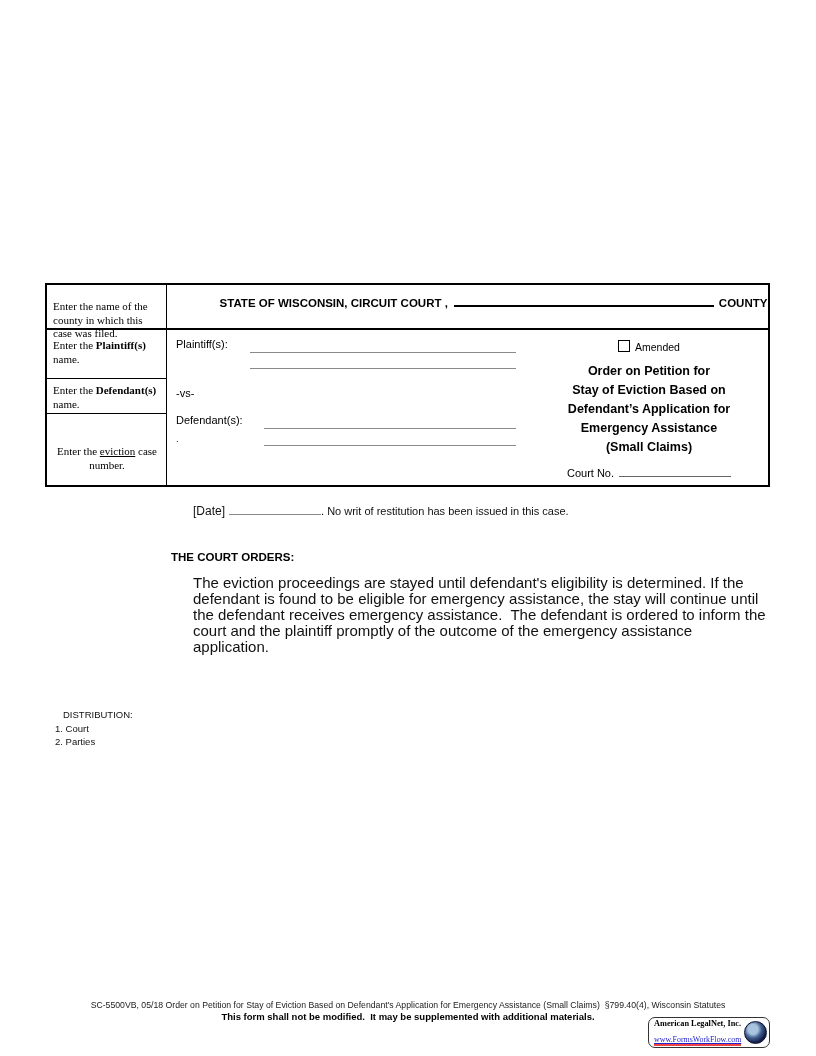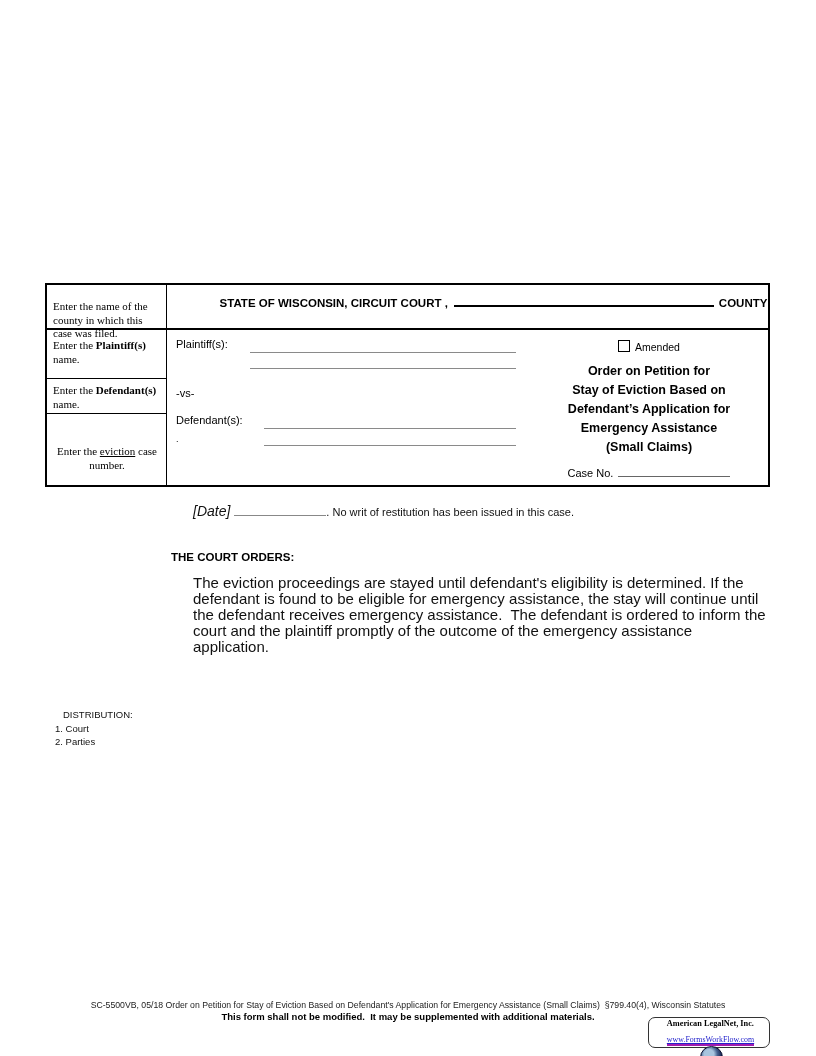--- a/index.html
+++ b/index.html
@@ -37,39 +37,39 @@
   .title-col{position:absolute;left:368px;right:6px;top:0;text-align:center;}
   .amended-row{position:absolute;left:0;right:0;top:10px;font-size:10.5px;color:#000;}
   .checkbox{display:inline-block;width:10px;height:10px;border:1.5px solid #000;vertical-align:-1px;margin-right:5px;background:#fff;}
   .form-title{position:absolute;left:0;right:0;top:32px;font-size:12.5px;font-weight:bold;line-height:19px;
     white-space:pre-line;color:#000;}
   .caseno-row{position:absolute;left:0;right:0;top:134px;font-size:11px;color:#000;}
   .caseno-blank{display:inline-block;width:112px;height:12px;border-bottom:1px solid #666;margin-left:5px;}
 
   
   .petition{position:absolute;left:193px;top:503px;width:590px;font-size:11px;line-height:16px;color:#111;}
-  .date-label{font-size:14px;font-style:italic;}
+  .date-label{font-size:12px;}
   .date-blank{display:inline-block;width:92px;height:10px;border-bottom:1px solid #888;margin-left:4px;}
   .orders-heading{position:absolute;left:171px;top:551px;font-size:11.5px;font-weight:bold;color:#000;}
   .orders-para{position:absolute;left:193px;top:575px;width:578px;font-size:15px;line-height:16px;color:#111;white-space:pre-wrap;}
 
   
   .distribution{position:absolute;left:55px;top:708px;font-size:9.5px;line-height:13.5px;color:#111;}
   .dist-heading{margin-left:8px;}
 
   
   .footer-id{position:absolute;left:0;right:0;top:1000px;text-align:center;font-size:8.7px;color:#222;white-space:pre;}
   .footer-notice{position:absolute;left:0;right:0;top:1011px;text-align:center;font-size:9.5px;font-weight:bold;color:#000;white-space:pre;}
 
   .aln-badge{position:absolute;left:648px;top:1017px;width:122px;height:31px;border:1px solid #333;border-radius:7px;
-    background:#fff;box-sizing:border-box;display:flex;align-items:center;padding:1px 2px 1px 5px;flex-direction:column;}
+    background:#fff;box-sizing:border-box;display:flex;align-items:center;padding:1px 2px 1px 5px;}
   .aln-text{flex:1;min-width:0;}
   .aln-company{font-family:"Liberation Serif","DejaVu Serif",serif;font-size:8.3px;font-weight:bold;color:#000;white-space:nowrap;}
   .aln-link{font-family:"Liberation Serif","DejaVu Serif",serif;font-size:7.9px;color:#2323cc;text-decoration:underline;
-    border-bottom:2px solid #a21caf;white-space:nowrap;cursor:pointer;display:inline-block;}
+    border-bottom:2px solid #ef4444;white-space:nowrap;cursor:pointer;display:inline-block;}
   .aln-globe{width:23px;height:23px;border-radius:50%;flex:0 0 auto;margin-left:2px;
     background:radial-gradient(circle at 38% 35%, #a8c4de 0 26%, #44618f 45%, #141e4a 70%, #060a24 100%);
     border:1px solid #0a0f2e;box-sizing:border-box;}
 </style>
 </head>
 <body>
 
 <div class="page">
 
   <div class="form-box">
@@ -105,21 +105,21 @@
       <div class="title-col">
         <div class="amended-row">
           <span class="checkbox"></span><span>Amended</span>
         </div>
         <div class="form-title">Order on Petition for
 Stay of Eviction Based on
 Defendant’s Application for
 Emergency Assistance
 (Small Claims)</div>
         <div class="caseno-row">
-          <span>Case No.</span><span class="caseno-blank"></span>
+          <span>Court No.</span><span class="caseno-blank"></span>
         </div>
       </div>
     </div>
   </div>
 
   <div class="petition">
     <div><span class="date-label">[Date]</span><span class="date-blank"></span><span>. No writ of restitution has been issued in this case.</span></div>
   </div>
 
   <div class="orders-heading">THE COURT ORDERS:</div>

